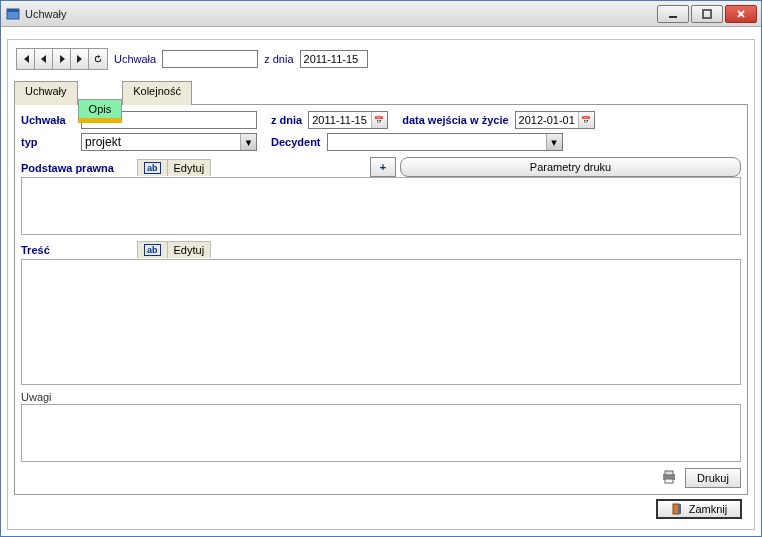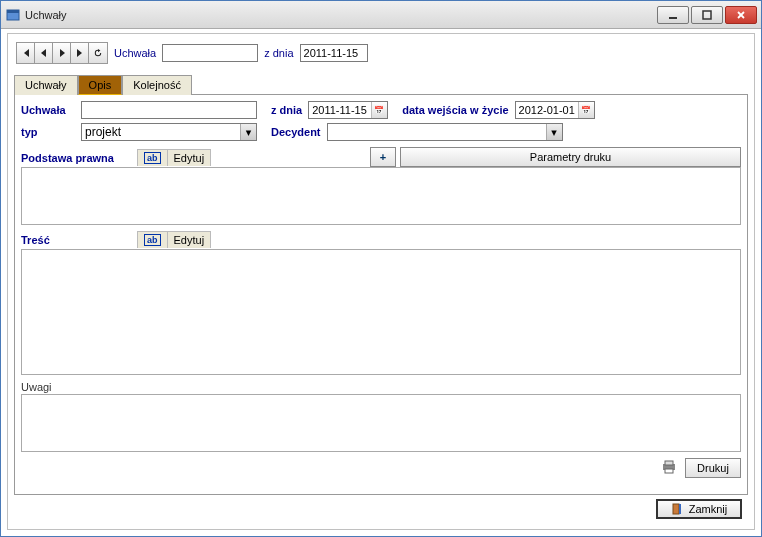--- a/index.html
+++ b/index.html
@@ -39,21 +39,21 @@
     width: 32px; height: 18px;
     border: 1px solid #777;
     border-radius: 2px;
     display: flex; align-items: center; justify-content: center;
     background: linear-gradient(to bottom, #f8f8f8, #d8d8d8);
     cursor: pointer;
   }
   .winbtn.close { background: linear-gradient(to bottom, #e86a5e, #c83a2e); border-color: #a02a20; color: #fff; font-weight: bold; }
   .content {
     flex: 1;
-    padding: 4px 6px 6px 6px;
+    padding: 12px 6px 6px 6px;
     display: flex;
     flex-direction: column;
     background: #fff;
   }
   .outer-frame {
     border: 1px solid #c0c0c0;
     height: 100%;
     display: flex;
     flex-direction: column;
     padding: 4px 6px 6px 6px;
@@ -116,23 +116,23 @@
     padding: 3px 10px 3px 10px;
     border: 1px solid #999;
     border-bottom: none;
     background: #ece9d8;
     margin-right: 0;
     position: relative;
     top: 1px;
     cursor: pointer;
   }
   .tab.active {
-    background: #a16207;
-    border-bottom: 1px solid #eab308;
-    top: 1px;
+    background: #86efac;
+    border-bottom: 5px solid #eab308;
+    top: 19px;
     z-index: 2;
   }
   .tab-body {
     border-left: 1px solid #999;
     border-right: 1px solid #999;
     border-bottom: 1px solid #999;
     padding: 6px 6px 6px 6px;
     flex: 1;
     display: flex;
     flex-direction: column;
@@ -166,21 +166,21 @@
   }
   .btn {
     height: 20px;
     border: 1px solid #888;
     background: linear-gradient(to bottom, #fdfdfd, #e2e2e2);
     padding: 0 10px;
     font-family: inherit; font-size: 11px;
     cursor: pointer;
     display: inline-flex; align-items: center; gap: 6px;
   }
-  .btn-wide { flex: 1; justify-content: center; }
+  .btn-wide { flex: 1; justify-content: center; border-radius: 8px; }
   .section-head {
     display: flex; align-items: center;
     gap: 6px;
     margin-top: 4px;
     border-bottom: 1px solid transparent;
   }
   .editbar {
     display: flex; align-items: flex-end;
     border: 1px solid #bbb;
     border-bottom: none;

